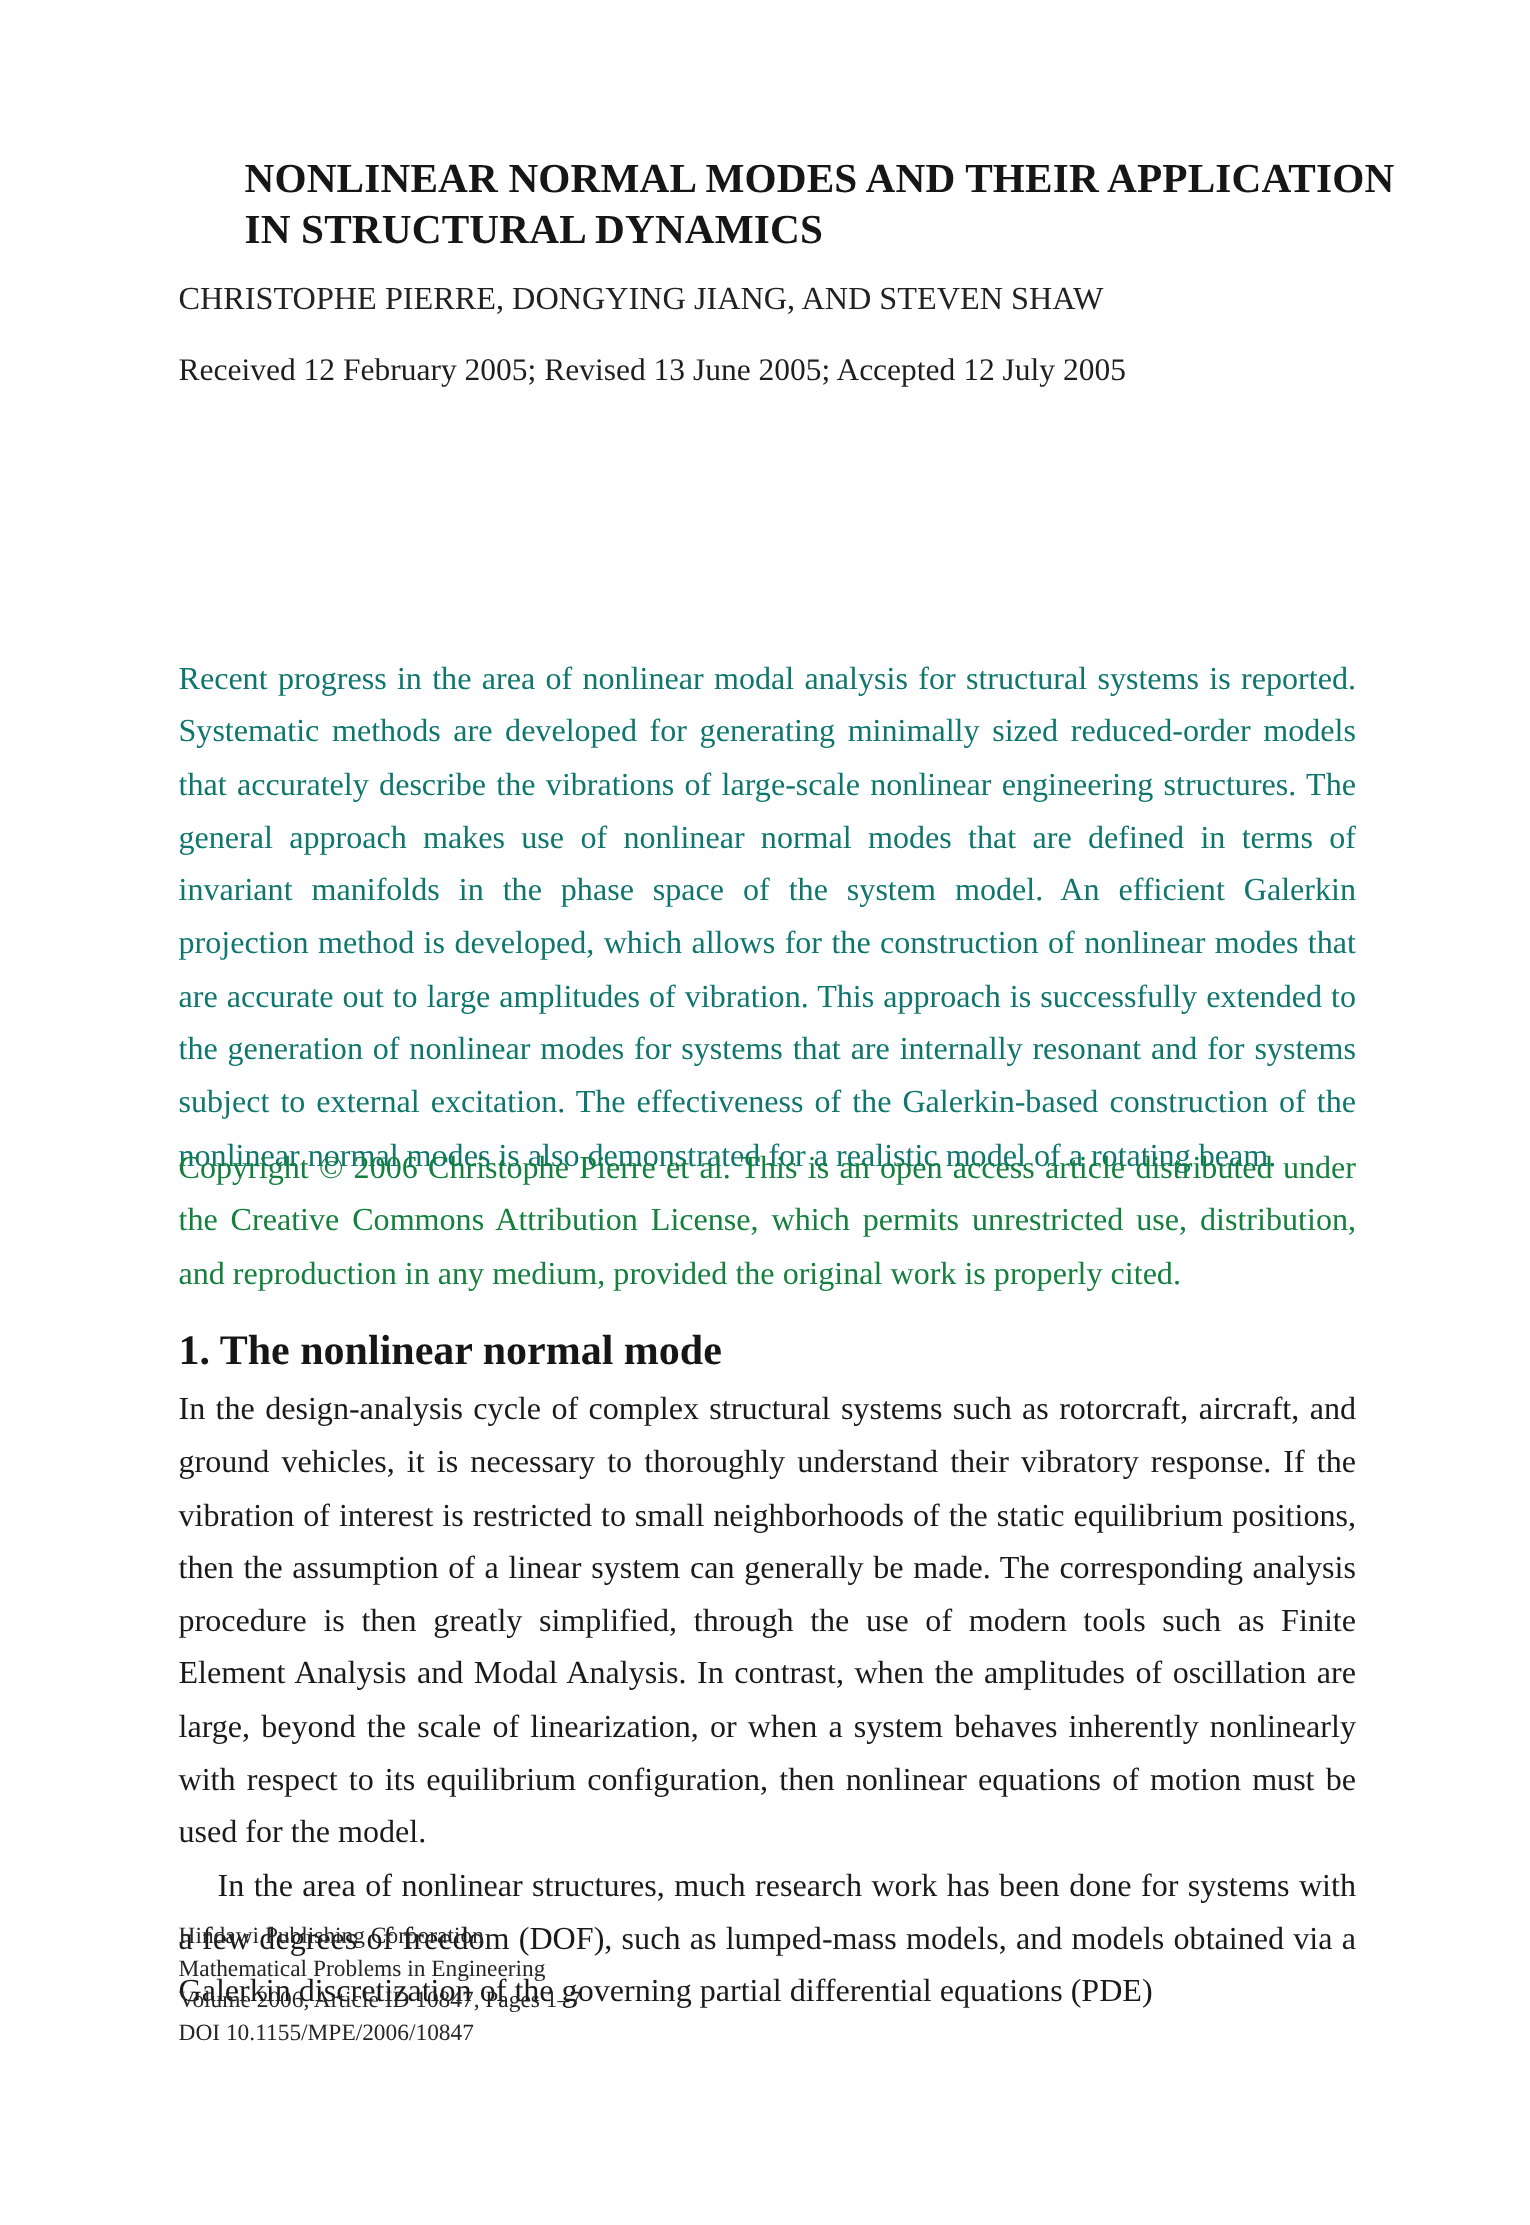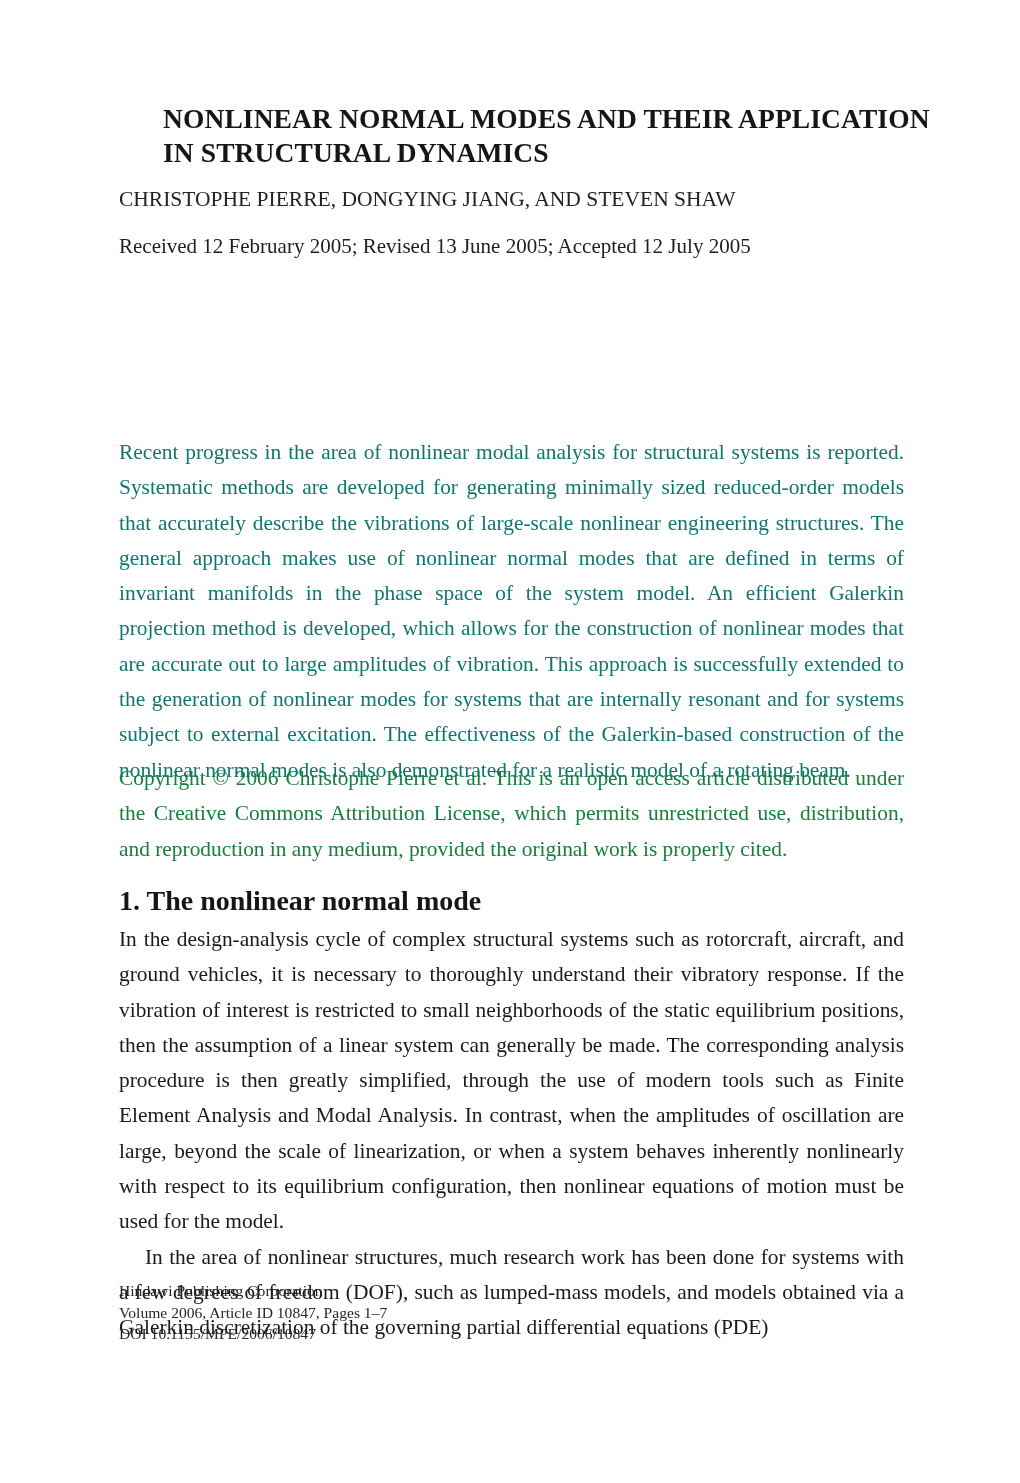--- a/index.html
+++ b/index.html
@@ -149,17 +149,18 @@
 
   <h2 class="section-heading">1. The nonlinear normal mode</h2>
 
   <div class="body-text">
     <p>In the design-analysis cycle of complex structural systems such as rotorcraft, aircraft, and ground vehicles, it is necessary to thoroughly understand their vibratory response. If the vibration of interest is restricted to small neighborhoods of the static equilibrium positions, then the assumption of a linear system can generally be made. The corresponding analysis procedure is then greatly simplified, through the use of modern tools such as Finite Element Analysis and Modal Analysis. In contrast, when the amplitudes of oscillation are large, beyond the scale of linearization, or when a system behaves inherently nonlinearly with respect to its equilibrium configuration, then nonlinear equations of motion must be used for the model.</p>
     <p class="indent">In the area of nonlinear structures, much research work has been done for systems with a few degrees of freedom (DOF), such as lumped-mass models, and models obtained via a Galerkin discretization of the governing partial differential equations (PDE)</p>
   </div>
 
   <div class="footer">
     <div>Hindawi Publishing Corporation</div>
+    <div>Mathematical Problems in Engineering</div>
     <div>Volume 2006, Article ID 10847, Pages 1–7</div>
     <div>DOI 10.1155/MPE/2006/10847</div>
   </div>
 
 </div>
 
 </body></html>

